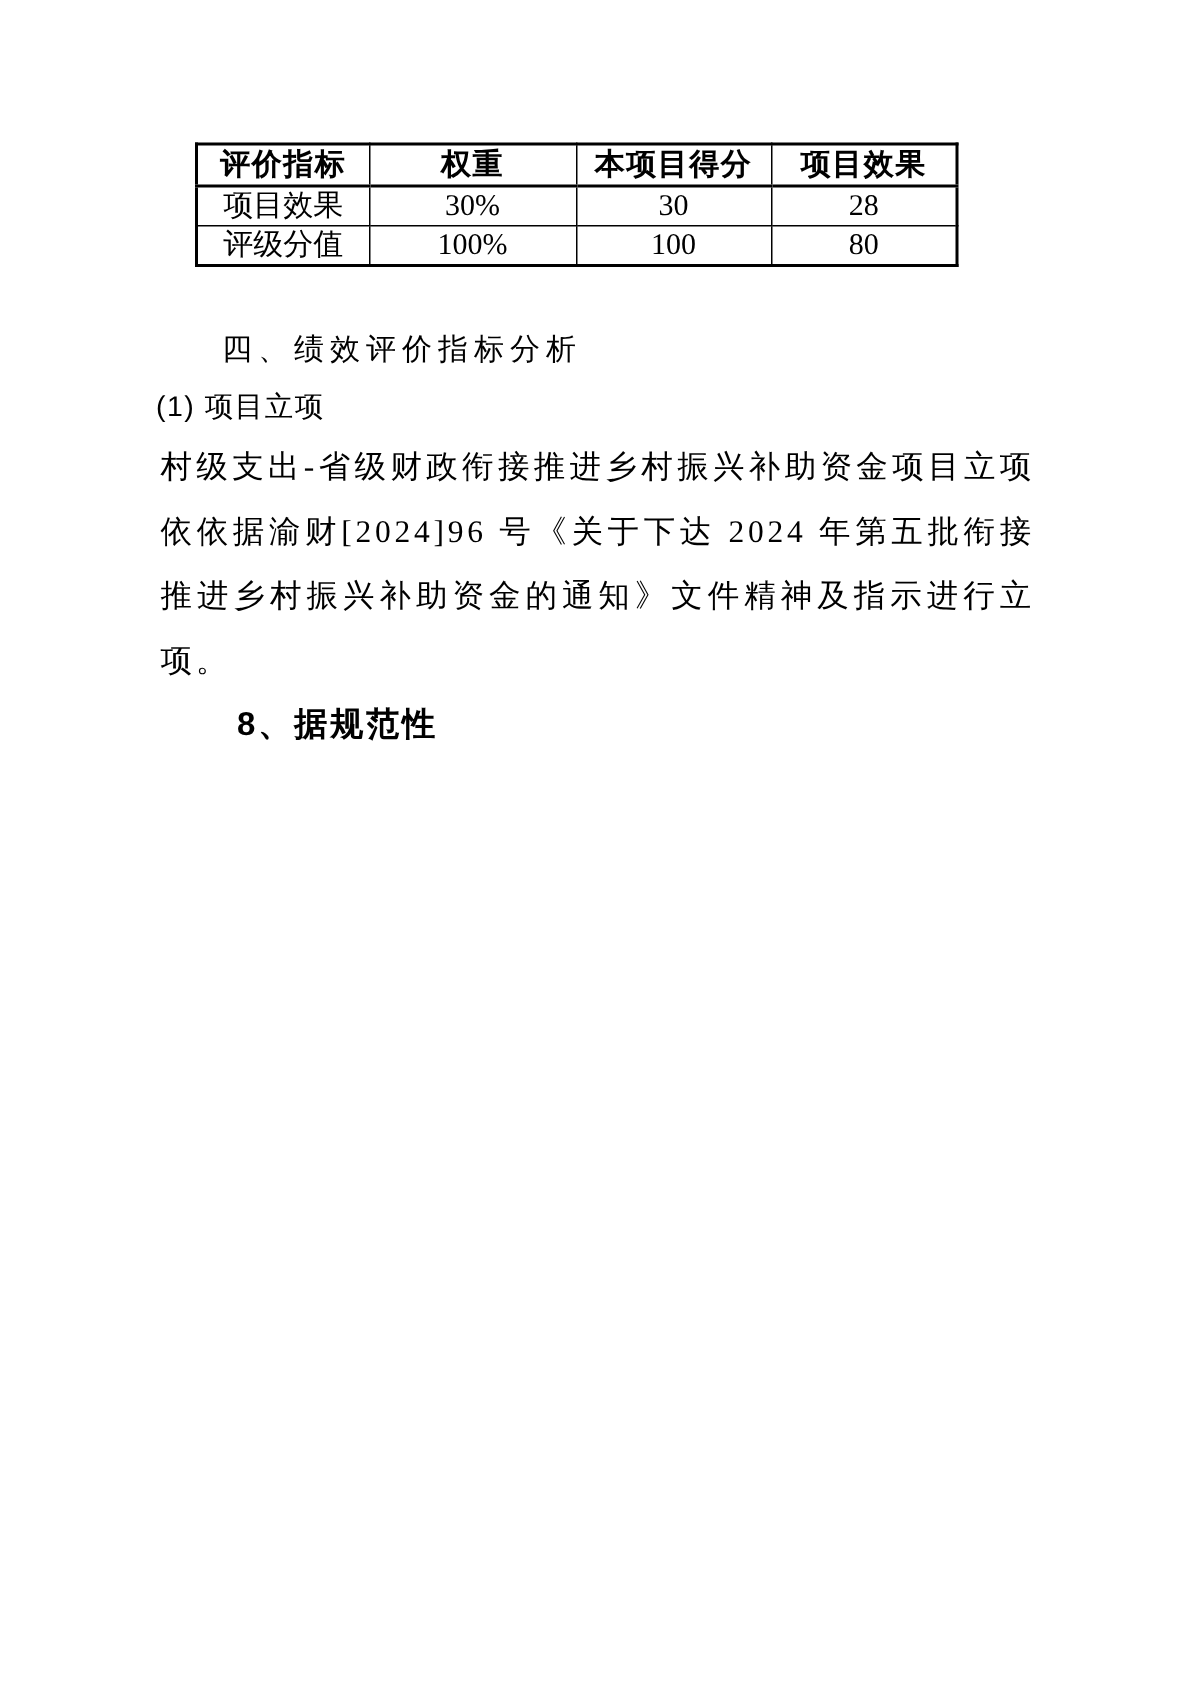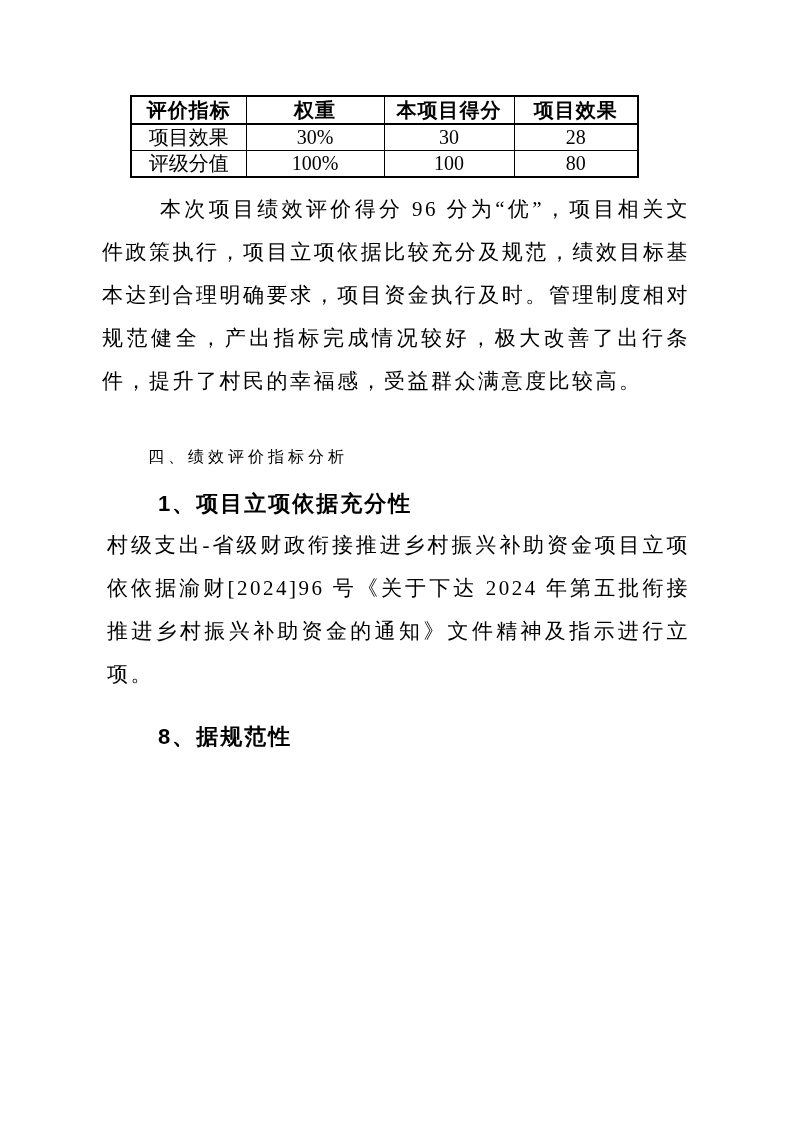--- a/index.html
+++ b/index.html
@@ -52,23 +52,23 @@
   
   .h-bold {
     font-family: "Liberation Sans", sans-serif;
     font-weight: bold;
     font-size: 22px;
     line-height: 26px;
     margin: 0 0 0 56px;
     letter-spacing: 2px;
   }
   .h-part {
-    font-family: Liberation Mono, monospace;
+    font-family: Liberation Sans, sans-serif;
     font-weight: normal;
-    font-size: 16px;
+    font-size: 20px;
     line-height: 26px;
     margin: 42px 0 0 46px;
     letter-spacing: 4px;
   }
   .h-sub {
     font-family: "Liberation Sans", sans-serif;
     font-weight: bold;
     font-size: 21px;
     line-height: 26px;
     margin: 13px 0 0 24px;
@@ -88,21 +88,21 @@
     font-size: 21px;
     line-height: 43px;
     letter-spacing: 2.5px;
     text-align: justify;
     margin: 0;
   }
   #par-conclusion { margin-top: 10px; text-indent: 58px; }
   #h-conclusion   { margin-top: 78px; }
   #par-point1     { margin-top: 7px; margin-left: 5px; }
   #h-point1       { margin-top: 20px; }
-  #h-point8       { margin-top: 28px; }
+  #h-point8       { margin-top: 8px; }
   #par-point8     { margin-top: 0; margin-left: 48px; line-height: 42px; }
 </style>
 </head>
 <body>
 
 <div class="page">
 
   <table class="score">
     <colgroup>
       <col class="c1">
@@ -128,26 +128,25 @@
       <tr>
         <td>评级分值</td>
         <td>100%</td>
         <td>100</td>
         <td>80</td>
       </tr>
     </tbody>
   </table>
 
 
-  <p id="par-conclusion" class="body-par">本次项目绩效评价得分 96 分为“优”，项目相关文件政策执行，项目立项依据比较充分及规范，绩效目标基本达到合理明确要求，项目资金执行及时。管理制度相对规范健全，产出指标完成情况较好，极大改善了出行条件，提升了村民的幸福感，受益群众满意度比较高。</p>
 
   <div class="h-part">四、绩效评价指标分析</div>
 
 
+  <div class="h-item">(1) 项目立项</div>
 
-  <div id="h-point1" class="h-bold">1、项目立项依据充分性</div>
 
   <p id="par-point1" class="body-par">村级支出-省级财政衔接推进乡村振兴补助资金项目立项依依据渝财[2024]96 号《关于下达 2024 年第五批衔接推进乡村振兴补助资金的通知》文件精神及指示进行立项。</p>
 
   <div id="h-point8" class="h-bold">8、据规范性</div>
 
 
 </div>
 
 </body></html>

